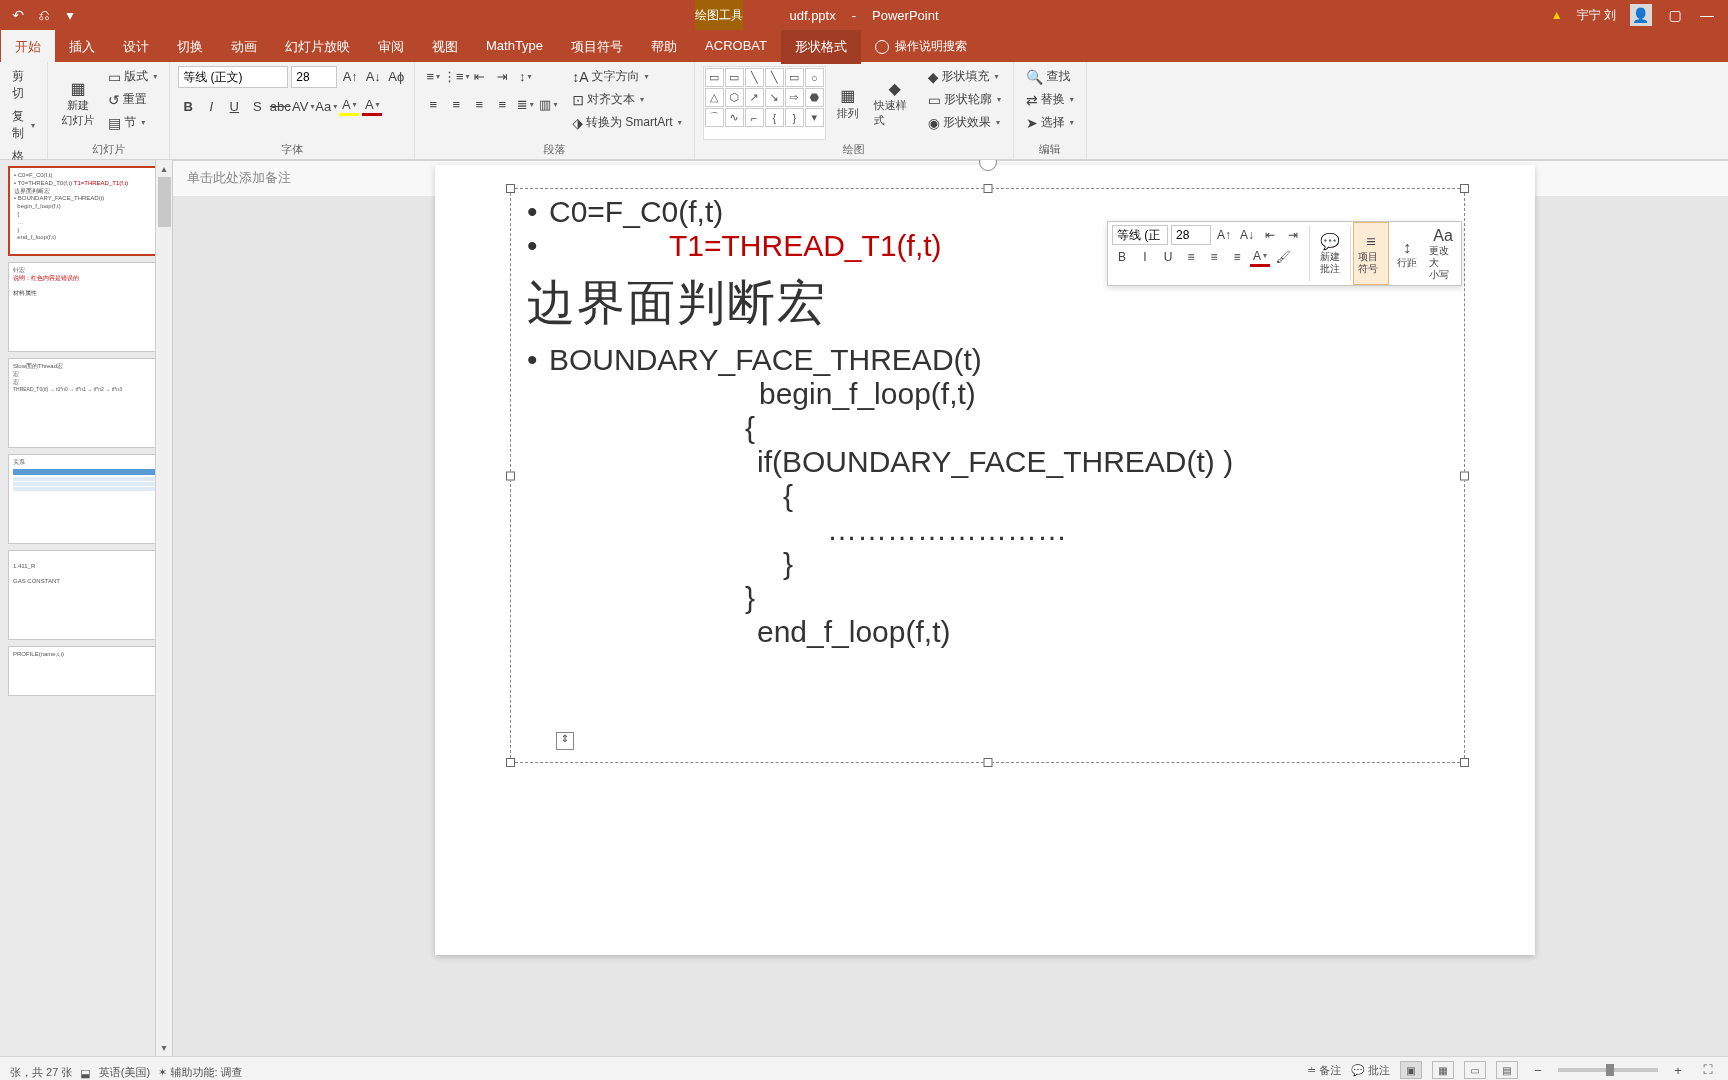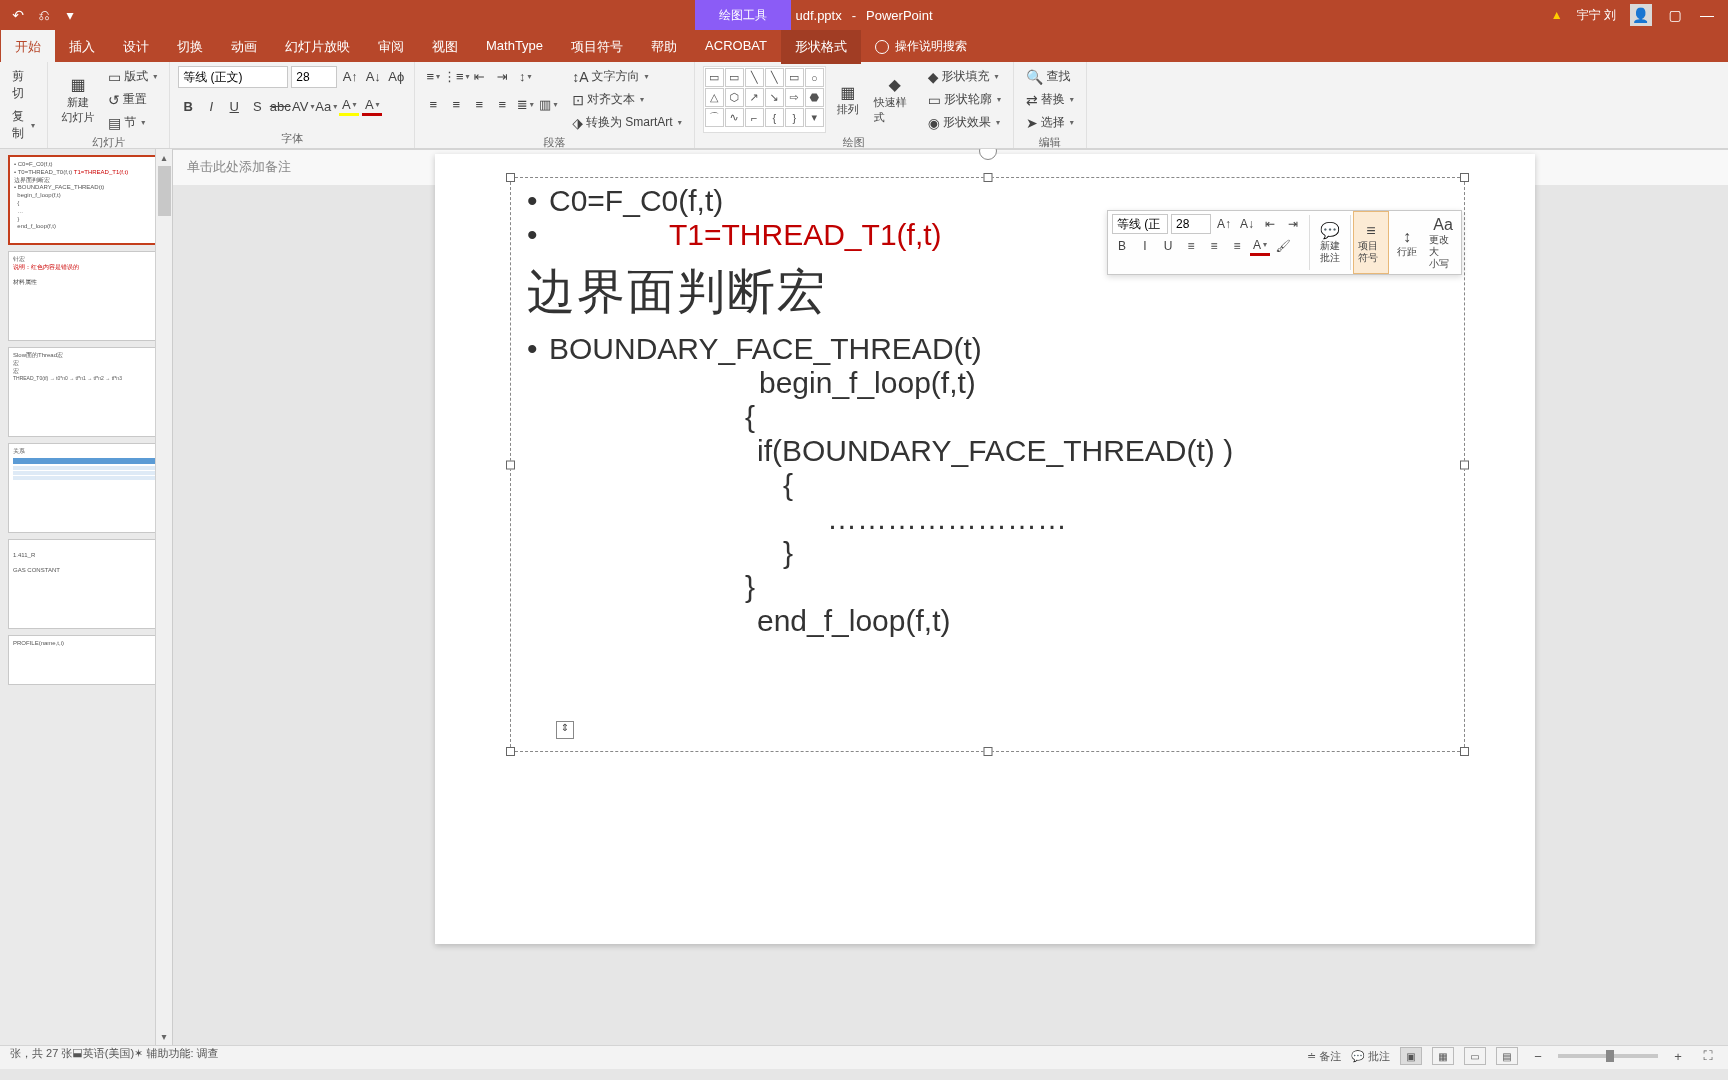--- a/index.html
+++ b/index.html
@@ -2,36 +2,36 @@
 <html><head>
 <meta charset="utf-8">
 <style>
 * { margin:0; padding:0; box-sizing:border-box; font-family:"Microsoft YaHei","Segoe UI",sans-serif; }
 body { background:#e6e6e6; width:1728px; height:1080px; overflow:hidden; font-size:12px; color:#444; }
 
 
 .titlebar { height:30px; background:#b7472a; color:#fff; display:flex; align-items:center; position:relative; }
 .titlebar .qat { display:flex; gap:10px; padding-left:10px; }
 .titlebar .qat-icon { width:16px; height:16px; display:flex; align-items:center; justify-content:center; font-size:14px; }
-.titlebar .title-center { position:absolute; left:50%; transform:translateX(-50%); font-size:13px; display:flex; gap:10px; }
-.titlebar .title-context { position:absolute; left:695px; top:0; height:30px; background:#8b5cf6; padding:0 24px; display:flex; align-items:center; font-size:12px; }
+.titlebar .title-center { position:absolute; left:50%; transform:translateX(-50%); font-size:13px; display:flex; gap:16px; }
+.titlebar .title-context { position:absolute; left:695px; top:0; height:30px; background:#a16207; padding:0 0; display:flex; align-items:center; font-size:12px; }
 .titlebar .right { margin-left:auto; display:flex; align-items:center; gap:14px; padding-right:12px; }
 .avatar { width:22px; height:22px; background:#d9d9d9; display:flex; align-items:center; justify-content:center; color:#666; font-size:14px; }
 .win-btn { width:18px; height:18px; display:flex; align-items:center; justify-content:center; font-size:14px; }
 
 
 .tabs { height:32px; background:#b7472a; display:flex; align-items:flex-start; padding-left:1px; }
 .tab { padding:8px 14px; color:#fff; font-size:13px; cursor:pointer; }
 .tab.active { background:#f3f3f3; color:#b7472a; }
 .tab.context { background:#a13d24; }
 .tell-me { display:flex; align-items:center; gap:6px; color:#fff; padding:8px 14px; }
 .bulb { width:14px; height:14px; border-radius:50%; border:1px solid #fff; }
 
 
-.ribbon { height:87px; background:#f3f3f3; border-bottom:1px solid #d4d4d4; display:flex; }
+.ribbon { height:98px; background:#f3f3f3; border-bottom:1px solid #d4d4d4; display:flex; }
 .group { border-right:1px solid #e0e0e0; padding:4px 8px 0 8px; display:flex; flex-direction:column; position:relative; }
 .group-body { flex:1; display:flex; gap:4px; }
 .group-label { text-align:center; font-size:11px; color:#666; padding:2px 0; position:relative; }
 
 .btn { display:flex; flex-direction:column; align-items:center; justify-content:center; padding:2px 4px; cursor:pointer; }
 .btn-icon { font-size:16px; width:20px; height:20px; display:flex; align-items:center; justify-content:center; }
 .btn-label { font-size:11px; }
 .btn-row { display:flex; align-items:center; gap:3px; padding:2px 4px; cursor:pointer; }
 .btn-row .bi { font-size:14px; }
 .dd { font-size:8px; color:#666; margin-left:2px; }
@@ -91,21 +91,21 @@
 .mini-toolbar .font-select { width:56px; height:20px; }
 .mini-toolbar .size-select { width:40px; height:20px; }
 .mini-toolbar .mb { width:20px; height:20px; font-size:12px; display:flex; align-items:center; justify-content:center; cursor:pointer; }
 .mini-toolbar .big-btn { width:36px; display:flex; flex-direction:column; align-items:center; justify-content:center; padding:4px; font-size:10px; line-height:1.2; }
 .mini-toolbar .big-btn.h { background:#fcebd5; border:1px solid #e8b878; }
 .mini-toolbar .big-btn .ic { font-size:16px; }
 
 .notes { height:36px; background:#f8f8f8; border-top:1px solid #d4d4d4; padding:8px 14px; color:#888; font-size:13px; }
 
 
-.statusbar { height:24px; background:#f3f3f3; border-top:1px solid #d4d4d4; display:flex; align-items:flex-start; padding:0 10px; font-size:11px; color:#555; gap:0; }
+.statusbar { height:24px; background:#f3f3f3; border-top:1px solid #d4d4d4; display:flex; align-items:flex-end; padding:0 10px; font-size:11px; color:#555; gap:8px; }
 .statusbar .right { margin-left:auto; display:flex; align-items:center; gap:10px; }
 .view-btn { width:22px; height:18px; border:1px solid #bbb; display:flex; align-items:center; justify-content:center; font-size:10px; }
 .view-btn.active { background:#ddd; }
 .zoom-slider { width:100px; height:4px; background:#c8c8c8; position:relative; }
 .zoom-slider .zthumb { position:absolute; width:8px; height:12px; background:#888; top:-4px; left:48px; }
 </style>
 </head>
 <body>
 
 <div class="titlebar">

